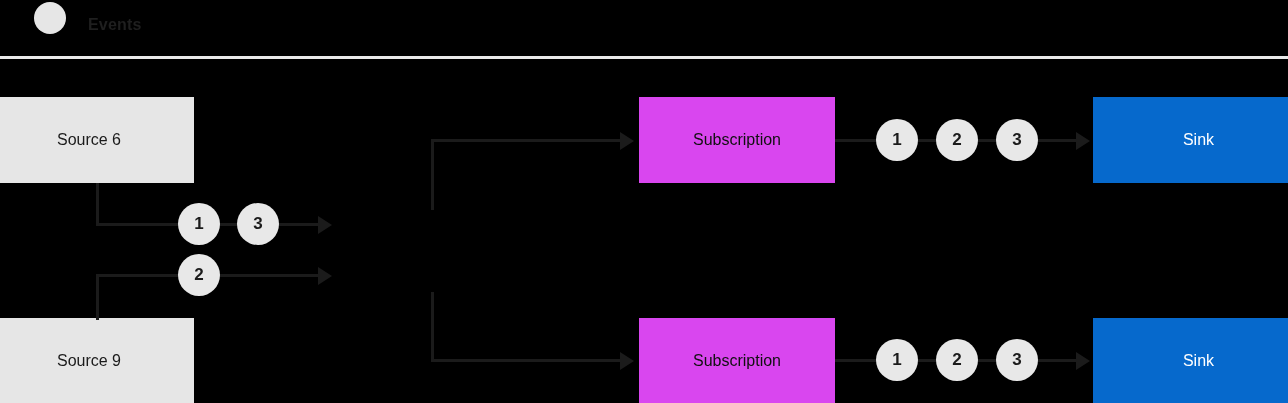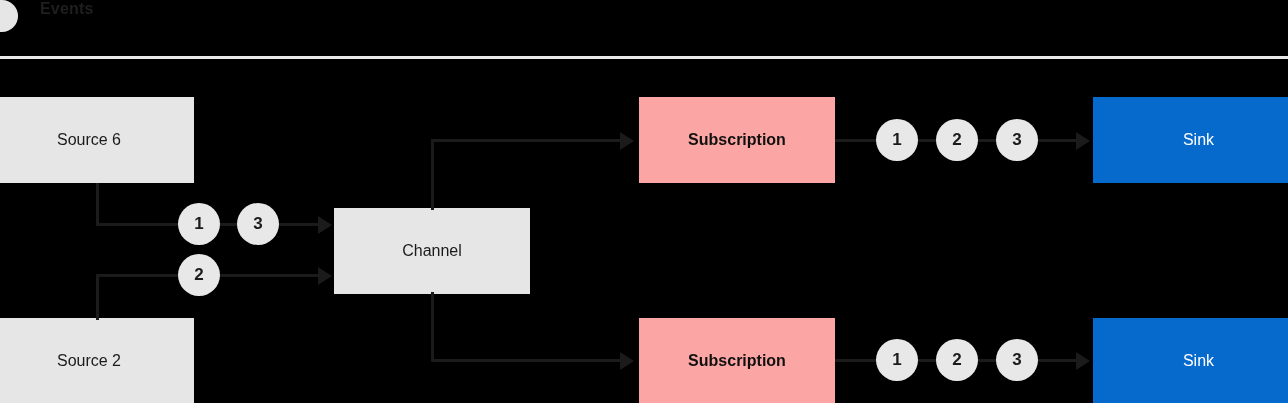--- a/index.html
+++ b/index.html
@@ -18,21 +18,22 @@
     overflow: hidden;
   }
 
   
   .legend {
     position: absolute;
     left: 0px;
     top: 0px;
     height: 34px;
     display: flex;
-    align-items: flex-start;
+    align-items: flex-end;
+    padding-left: 48px;
   }
   .legend-dot {
     width: 32px;
     height: 32px;
     border-radius: 50%;
     background: #e6e6e6;
     margin-left: -14px;
     flex: 0 0 auto;
   }
   .legend-label {
@@ -57,21 +58,21 @@
   
   .node {
     position: absolute;
     display: flex;
     align-items: center;
     justify-content: center;
     font-size: 16px;
     box-sizing: border-box;
   }
   .node-grey  { background: #e6e6e6; color: #1b1b1b; }
-  .node-blue  { background: #fca5a5; color: #10100f; font-weight: bold; }
+  .node-blue  { background: #d946ef; color: #10100f; }
   .node-sink  { background: #0669cc; color: #ffffff; }
 
   
   .evt {
     position: absolute;
     width: 42px;
     height: 42px;
     border-radius: 50%;
     background: #e8e8e8;
     color: #1b1b1b;
@@ -116,26 +117,23 @@
     <div class="legend-label">Events</div>
   </div>
 
   <div class="divider"></div>
 
   <div class="node node-grey" style="left:-16px; top:97px; width:210px; height:86px;">
     <span>Source 6</span>
   </div>
 
   <div class="node node-grey" style="left:-16px; top:318px; width:210px; height:86px;">
-    <span>Source 2</span>
+    <span>Source 9</span>
   </div>
 
-  <div class="node node-grey" style="left:334px; top:208px; width:196px; height:86px;">
-    <span>Channel</span>
-  </div>
 
   <div class="node node-blue" style="left:639px; top:97px; width:196px; height:86px;">
     <span>Subscription</span>
   </div>
 
   <div class="node node-blue" style="left:639px; top:318px; width:196px; height:86px;">
     <span>Subscription</span>
   </div>
 
   <div class="node node-sink" style="left:1093px; top:97px; width:211px; height:86px;">

